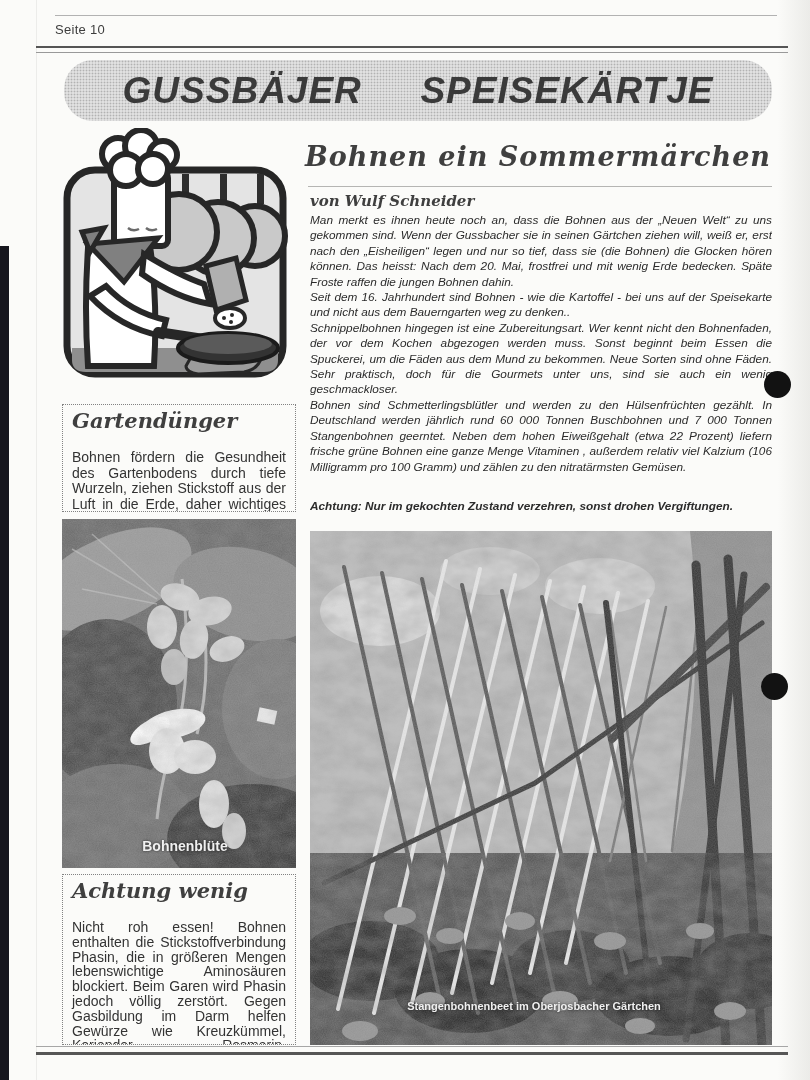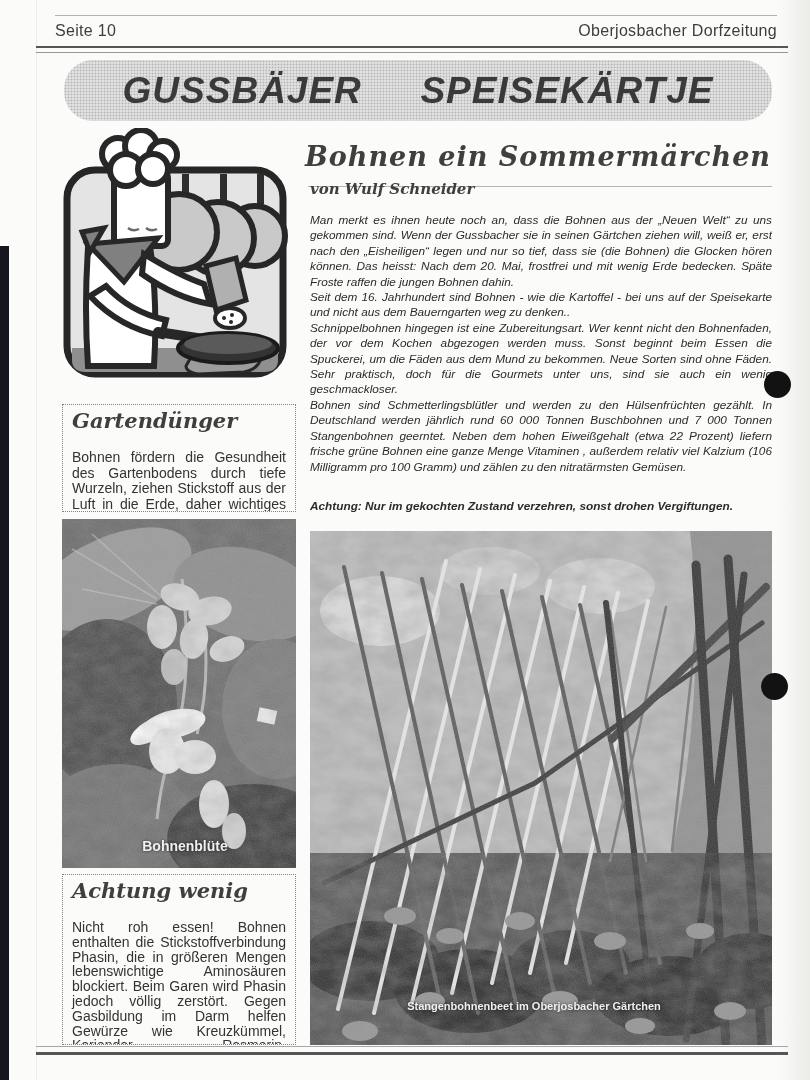--- a/index.html
+++ b/index.html
@@ -11,41 +11,41 @@
   }
   .abs { position:absolute; }
 
   
   .scan-edge-left { left:0; top:246px; width:9px; height:834px; background:#16161e; }
   .fold-line { left:36px; top:0; width:1px; height:1080px; background:rgba(60,60,60,.08); }
 
   
   .rule-top { left:55px; top:15px; width:722px; height:1px; background:#b2b2b2; }
   .header-row { left:55px; top:22px; width:722px; display:flex; justify-content:space-between;
-    font-size:16px; color:#3d3d3d; letter-spacing:.3px;align-items:center; }
+    font-size:13px; color:#3d3d3d; letter-spacing:.3px;align-items:center; }
   .rule-double { left:36px; top:46px; width:752px; height:7px;
     border-top:2.5px solid #555; border-bottom:1.5px solid #999; }
 
   
   .banner { left:64px; top:60px; width:708px; height:61px;
     background-color:#e0e0e0;
     background-image:radial-gradient(circle, rgba(110,110,110,.4) .8px, transparent 1.1px);
     background-size:3px 3px;
     display:flex; align-items:center; justify-content:center;border-radius:29px; }
   .banner h1 { font-size:37px; font-weight:bold; font-style:italic; color:#3a3a3a;
     letter-spacing:1px; word-spacing:18px; white-space:pre; }
 
   
   .script { font-family:"DejaVu Serif", serif; font-style:italic; color:#3f3f3f; }
 
   
   .article-title { left:302px; top:141px; width:472px; text-align:center;
     font-size:27px; font-weight:600; letter-spacing:1px; }
   .title-rule { left:308px; top:186px; width:464px; height:1px; background:#b5b5b3; }
-  .byline { left:310px; top:180px; font-size:15px; font-weight:600; }
+  .byline { left:310px; top:192px; font-size:15px; font-weight:600; }
   .article-body { left:310px; top:213px; width:462px; height:302px; overflow:hidden;
     font-style:italic; font-size:11.8px; line-height:15.4px; color:#2b2b2b;
     text-align:justify; }
   .article-body p { margin:0; }
   .article-body p.warning { font-weight:bold;margin-top:24px; }
 
   
   .info-box { width:234px; border:1.5px dotted #828282; background:#fbfbf9;
     padding:3px 9px 4px 9px; overflow:hidden; }
   .info-box .box-title { font-size:21px; font-weight:bold; margin-bottom:2px; }
@@ -79,21 +79,20 @@
 <body>
 
 <div class="page">
 
   <div class="abs scan-edge-left"></div>
   <div class="abs fold-line"></div>
 
   <div class="abs rule-top"></div>
   <div class="abs header-row">
     <span>Seite 10</span>
-    <span>Oberjosbacher Dorfzeitung</span>
   </div>
   <div class="abs rule-double"></div>
 
   <div class="abs banner">
     <h1>GUSSBÄJER  SPEISEKÄRTJE</h1>
   </div>
 
   <svg class="abs chef-figure" viewBox="0 0 234 255" aria-hidden="true">
     <rect x="9" y="42" width="216" height="204" rx="28" fill="#e4e4e4" stroke="#262626" stroke-width="7"></rect>
     <path d="M14 220 h206 v12 q0 12 -14 12 H28 q-14 0 -14 -12 z" fill="#8f8f8f"></path>

